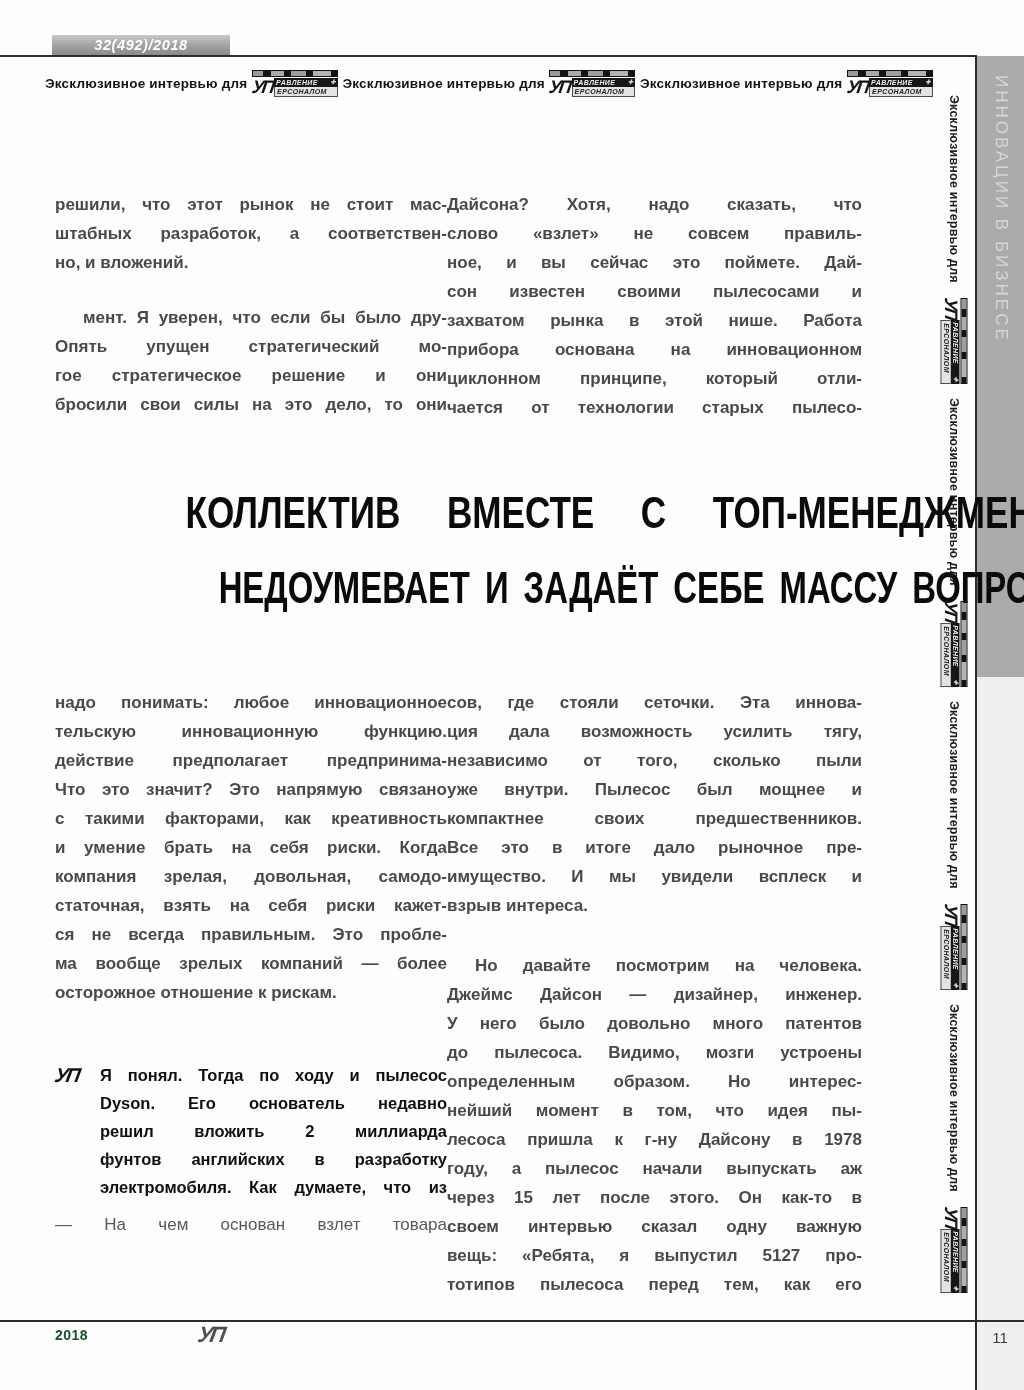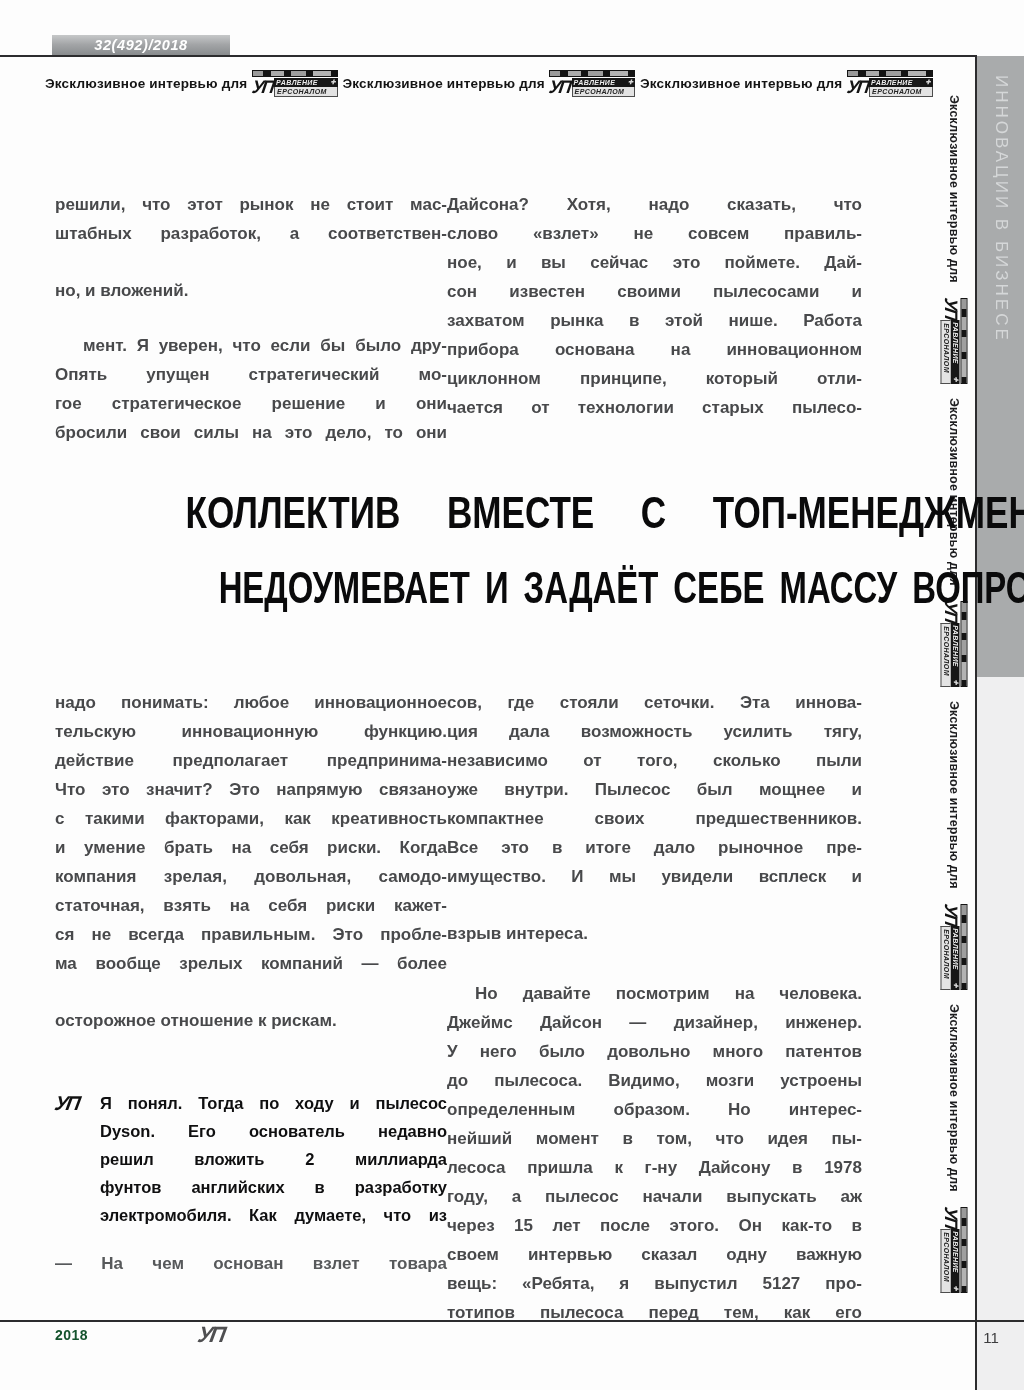--- a/index.html
+++ b/index.html
@@ -34,57 +34,57 @@
     line-height:9px;padding:0 2px;letter-spacing:.4px;display:flex;justify-content:space-between;align-items:center;}
   .up-w1 .plus{font-size:6px;color:#d8d8d8;}
   .up-w2{background:#e3e3e3;color:#242424;font-size:7px;font-weight:bold;font-style:italic;
     line-height:9px;padding:0 2px;letter-spacing:.4px;border:1px solid #4d4d4d;border-top:none;}
 
   
   .gray-band{right:0;top:56px;width:47px;height:621px;background:#a9abac;display:flex;justify-content:center;}
   .band-text{writing-mode:vertical-rl;font-size:17px;letter-spacing:3px;color:#d5d7d8;
     margin-top:19px;white-space:nowrap;}
   .light-band{right:0;top:677px;width:47px;height:713px;background:#efeff0;}
-  .page-number{right:14px;top:1329px;width:38px;text-align:center;font-size:15px;color:#3d3d3f;}
+  .page-number{right:5px;top:1329px;width:38px;text-align:center;font-size:15px;color:#3d3d3f;}
 
   
   .vstrip{right:53px;top:95px;height:1200px;width:34px;display:flex;flex-direction:column;
     justify-content:space-between;align-items:center;}
   .vgroup{display:flex;flex-direction:column;align-items:center;gap:13px;}
   .vtext{writing-mode:vertical-rl;font-weight:bold;font-size:12.5px;color:#1d1d1f;
     white-space:nowrap;letter-spacing:.2px;}
   .vlogo{width:28px;height:90px;position:relative;}
   .vlogo .up-logo{position:absolute;left:50%;top:50%;transform:translate(-50%,-50%) rotate(90deg);}
 
   
   .content{left:55px;top:190px;width:850px;height:1130px;}
   .grid{position:absolute;left:0;width:850px;display:grid;grid-template-columns:392px 415px;}
   .block1{top:0;}
   .block2{top:498px;}
   .col{font-weight:bold;color:#48494b;}
   .pline{font-size:17px;line-height:29px;text-align:justify;text-align-last:justify;}
-  .pline.endl{text-align-last:left;margin-top:28px;}
+  .pline.endl{text-align-last:left;}
   .para.indent .pline:first-child{text-indent:28px;}
   .para+.para{margin-top:26px;}
   .col2 .para+.para{margin-top:31px;}
 
   
   .headline{position:absolute;left:0;top:290px;width:850px;text-align:center;color:#0a0a0b;}
   .hl{line-height:65px;white-space:nowrap;}
   .hl span{display:inline-block;font-weight:bold;transform:scaleX(.78);transform-origin:50% 50%;
     font-size:45px;letter-spacing:0;}
   .hl1 span{word-spacing:1.05em;}
   .hl2 span{word-spacing:.18em;transform:scaleX(.73);}
 
   
   .question{position:relative;padding-left:45px;margin-top:54px;color:#0f0f10;}
   .question .pline{font-size:16.5px;line-height:28px;}
   .q-mark{position:absolute;left:0;top:3px;font-style:italic;font-weight:bold;font-size:20px;
     letter-spacing:-2.5px;transform:skewX(-10deg);color:#111;}
-  .answer-line{margin-top:25px;font-weight:bold;font-size:17px;color:#57595b;
+  .answer-line{margin-top:14px;font-weight:normal;font-size:17px;color:#57595b;
     text-align:justify;text-align-last:justify;}
 
   
   .footer-year{left:55px;top:1327px;font-weight:bold;font-size:14px;color:#14532d;letter-spacing:.5px;}
   .footer-mark{left:198px;top:1322px;font-style:italic;font-weight:bold;font-size:22px;
     letter-spacing:-3px;transform:skewX(-10deg);color:#4f4f51;}
 </style>
 </head>
 <body>
 

